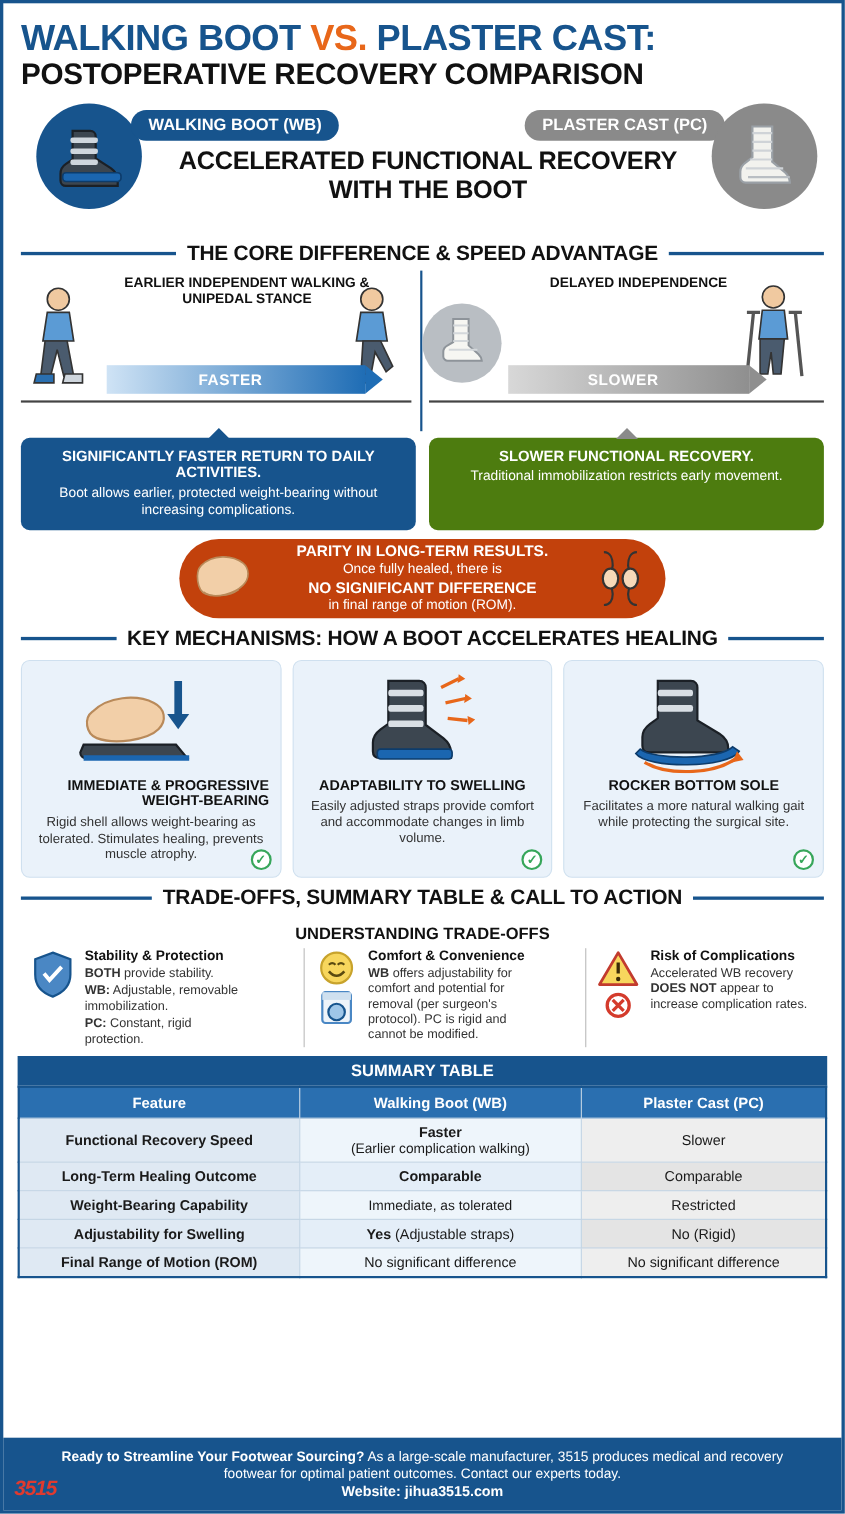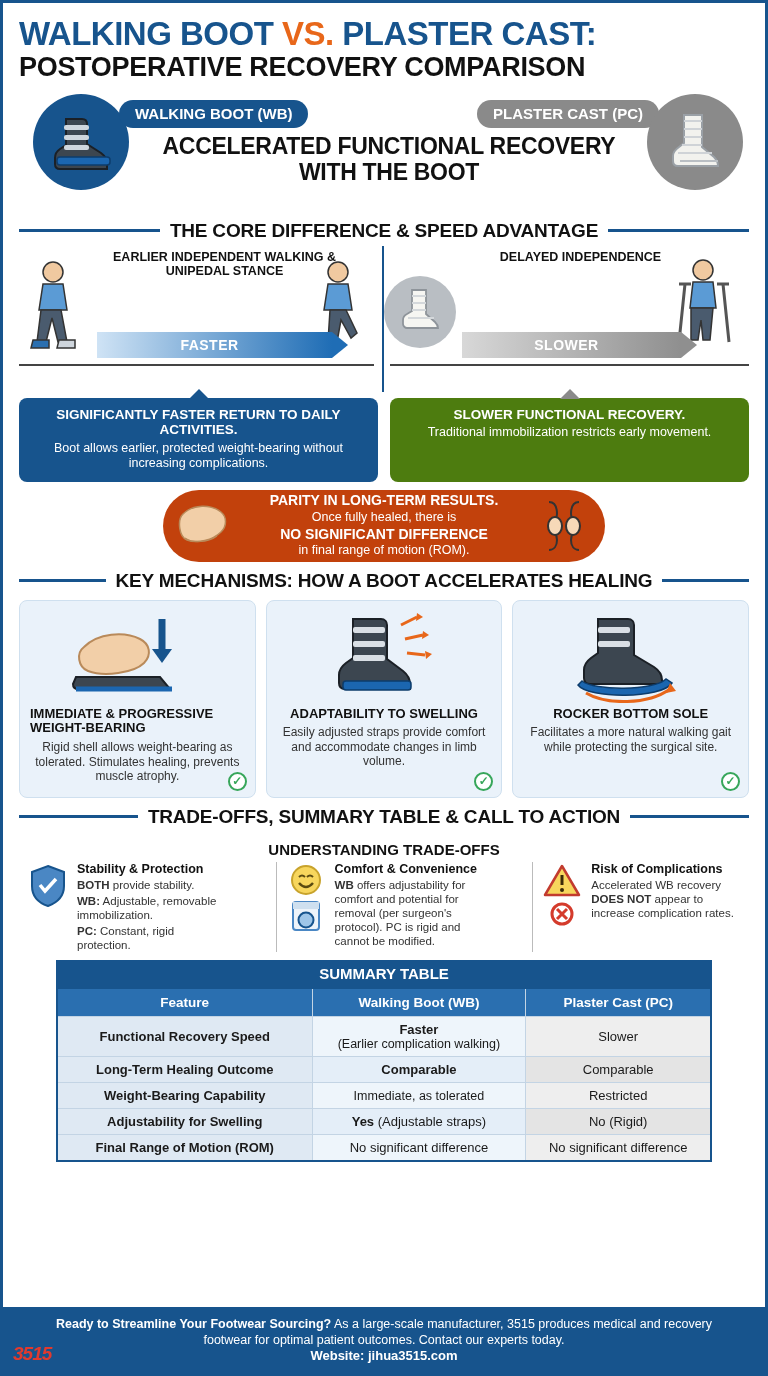--- a/index.html
+++ b/index.html
@@ -127,21 +127,21 @@
 
   
   .cards { display: flex; gap: 10px; padding: 4px 16px 0 16px; }
   .card {
     width: 33.33%; background: #eaf2fa; border: 1px solid #cfe0ef;
     border-radius: 8px; padding: 8px 10px 10px 10px; position: relative;
     min-height: 198px; display: flex; flex-direction: column; align-items: center;
   }
   .card .art { height: 96px; display: flex; align-items: center; justify-content: center; }
   .card .c-title {
-    font-size: 13px; font-weight: bold; text-align: left; color: #111;
+    font-size: 13px; font-weight: bold; text-align: right; color: #111;
     line-height: 1.14; margin-top: 2px;
   }
   .card .c-body {
     font-size: 12px; text-align: center; color: #333; line-height: 1.2; margin-top: 4px;
   }
   .check {
     position: absolute; right: 8px; bottom: 6px; width: 19px; height: 19px;
     border-radius: 50%; border: 2px solid #37a65a; color: #37a65a;
     font-size: 12px; display: flex; align-items: center; justify-content: center;
     background: #fff; font-weight: bold;
@@ -154,21 +154,21 @@
   .tradeoffs { display: flex; padding: 4px 16px 0 16px; }
   .to-col { width: 33.33%; display: flex; gap: 8px; padding: 0 8px; }
   .to-col + .to-col { border-left: 1px solid #bbb; margin-left: 40px; }
   .to-art { width: 42px; flex: 0 0 42px; display: flex; flex-direction: column; align-items: center; gap: 4px; padding-top: 2px; }
   .to-txt { flex: 1; }
   .to-txt .h { font-size: 12.5px; font-weight: bold; color: #111; line-height: 1.15; }
   .to-txt .b { font-size: 11.5px; color: #333; line-height: 1.22; margin-top: 2px; }
 
   
   table {
-    width: 656px; margin: 8px auto 0 auto; border-collapse: collapse;
+    width: 736px; margin: 8px auto 0 auto; border-collapse: collapse;
     border: 2px solid #17548d; font-size: 13px;
   }
   caption {
     background: #17548d; color: #fff; font-size: 15px; font-weight: bold;
     padding: 5px 0; caption-side: top;
   }
   th, td { border: 1px solid #c3d4e4; padding: 5px 6px; text-align: center; }
   thead th { background: #2a6fb0; color: #fff; font-size: 13.5px; padding: 6px 4px; }
   tbody td.feat { background: #dfe9f3; font-weight: bold; text-align: center; width: 255px; }
   tbody td.wb { background: #eef5fb; }

